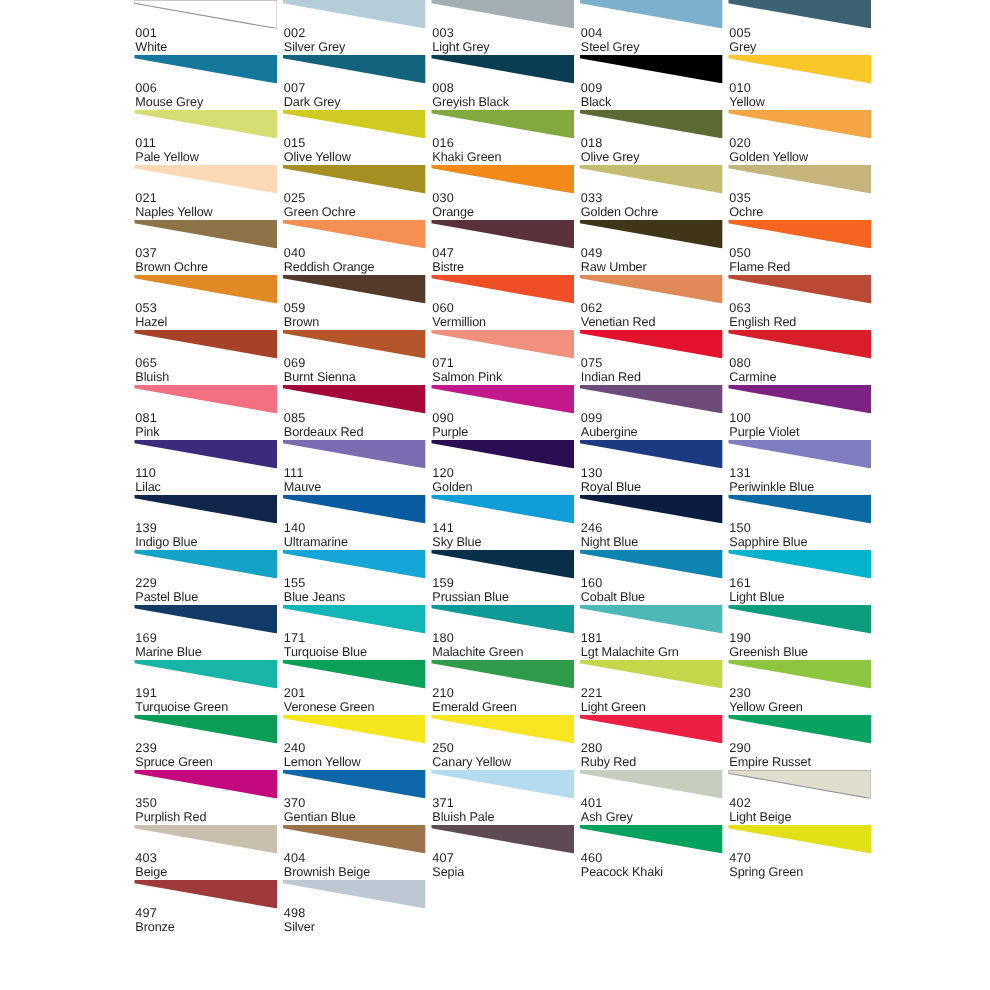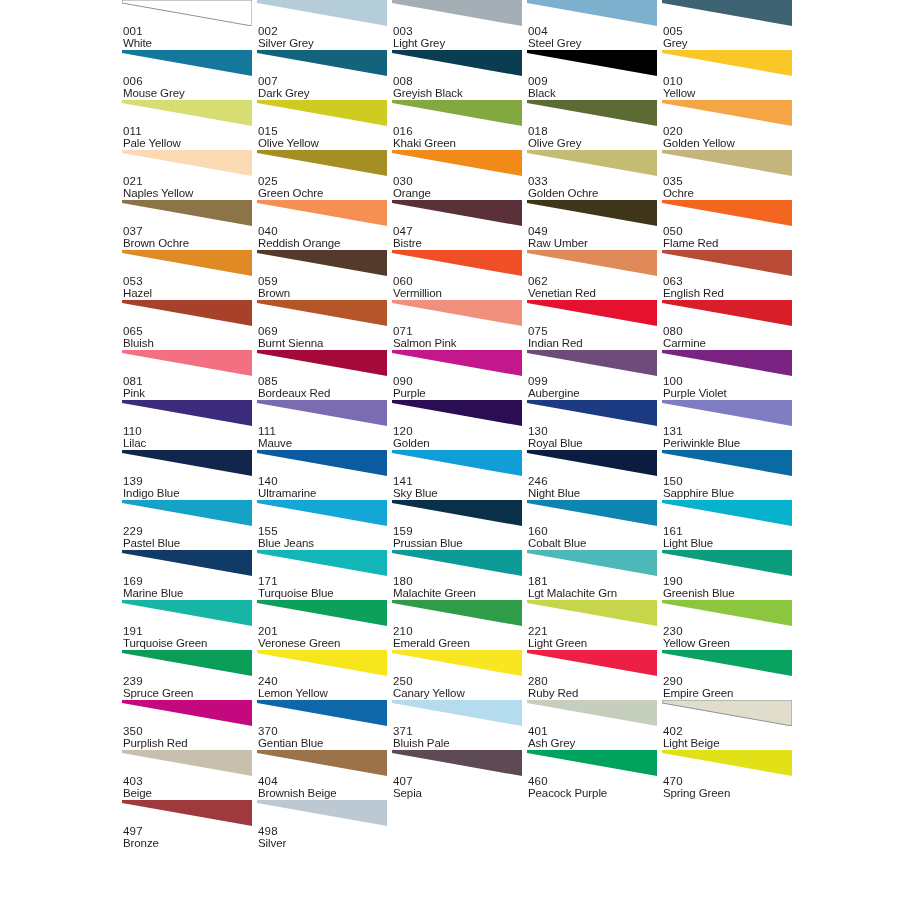--- a/index.html
+++ b/index.html
@@ -846,21 +846,21 @@
         </div>
       </div>
       <div class="swatch-cell">
         <span class="chip">
           <svg viewBox="0 0 130 26" preserveAspectRatio="none">
             <polygon points="0,0 130,0 130,26 0,3" fill="#08a360"></polygon>
           </svg>
         </span>
         <div class="labels">
           <span class="code">290</span>
-          <span class="name">Empire Green</span>
+          <span class="name">Empire Russet</span>
         </div>
       </div>
       <div class="swatch-cell">
         <span class="chip">
           <svg viewBox="0 0 130 26" preserveAspectRatio="none">
             <polygon points="0,0 130,0 130,26 0,3" fill="#c3097d"></polygon>
           </svg>
         </span>
         <div class="labels">
           <span class="code">350</span>
@@ -945,21 +945,21 @@
         </div>
       </div>
       <div class="swatch-cell">
         <span class="chip">
           <svg viewBox="0 0 130 26" preserveAspectRatio="none">
             <polygon points="0,0 130,0 130,26 0,3" fill="#00a25d"></polygon>
           </svg>
         </span>
         <div class="labels">
           <span class="code">460</span>
-          <span class="name">Peacock Purple</span>
+          <span class="name">Peacock Khaki</span>
         </div>
       </div>
       <div class="swatch-cell">
         <span class="chip">
           <svg viewBox="0 0 130 26" preserveAspectRatio="none">
             <polygon points="0,0 130,0 130,26 0,3" fill="#e2e017"></polygon>
           </svg>
         </span>
         <div class="labels">
           <span class="code">470</span>

